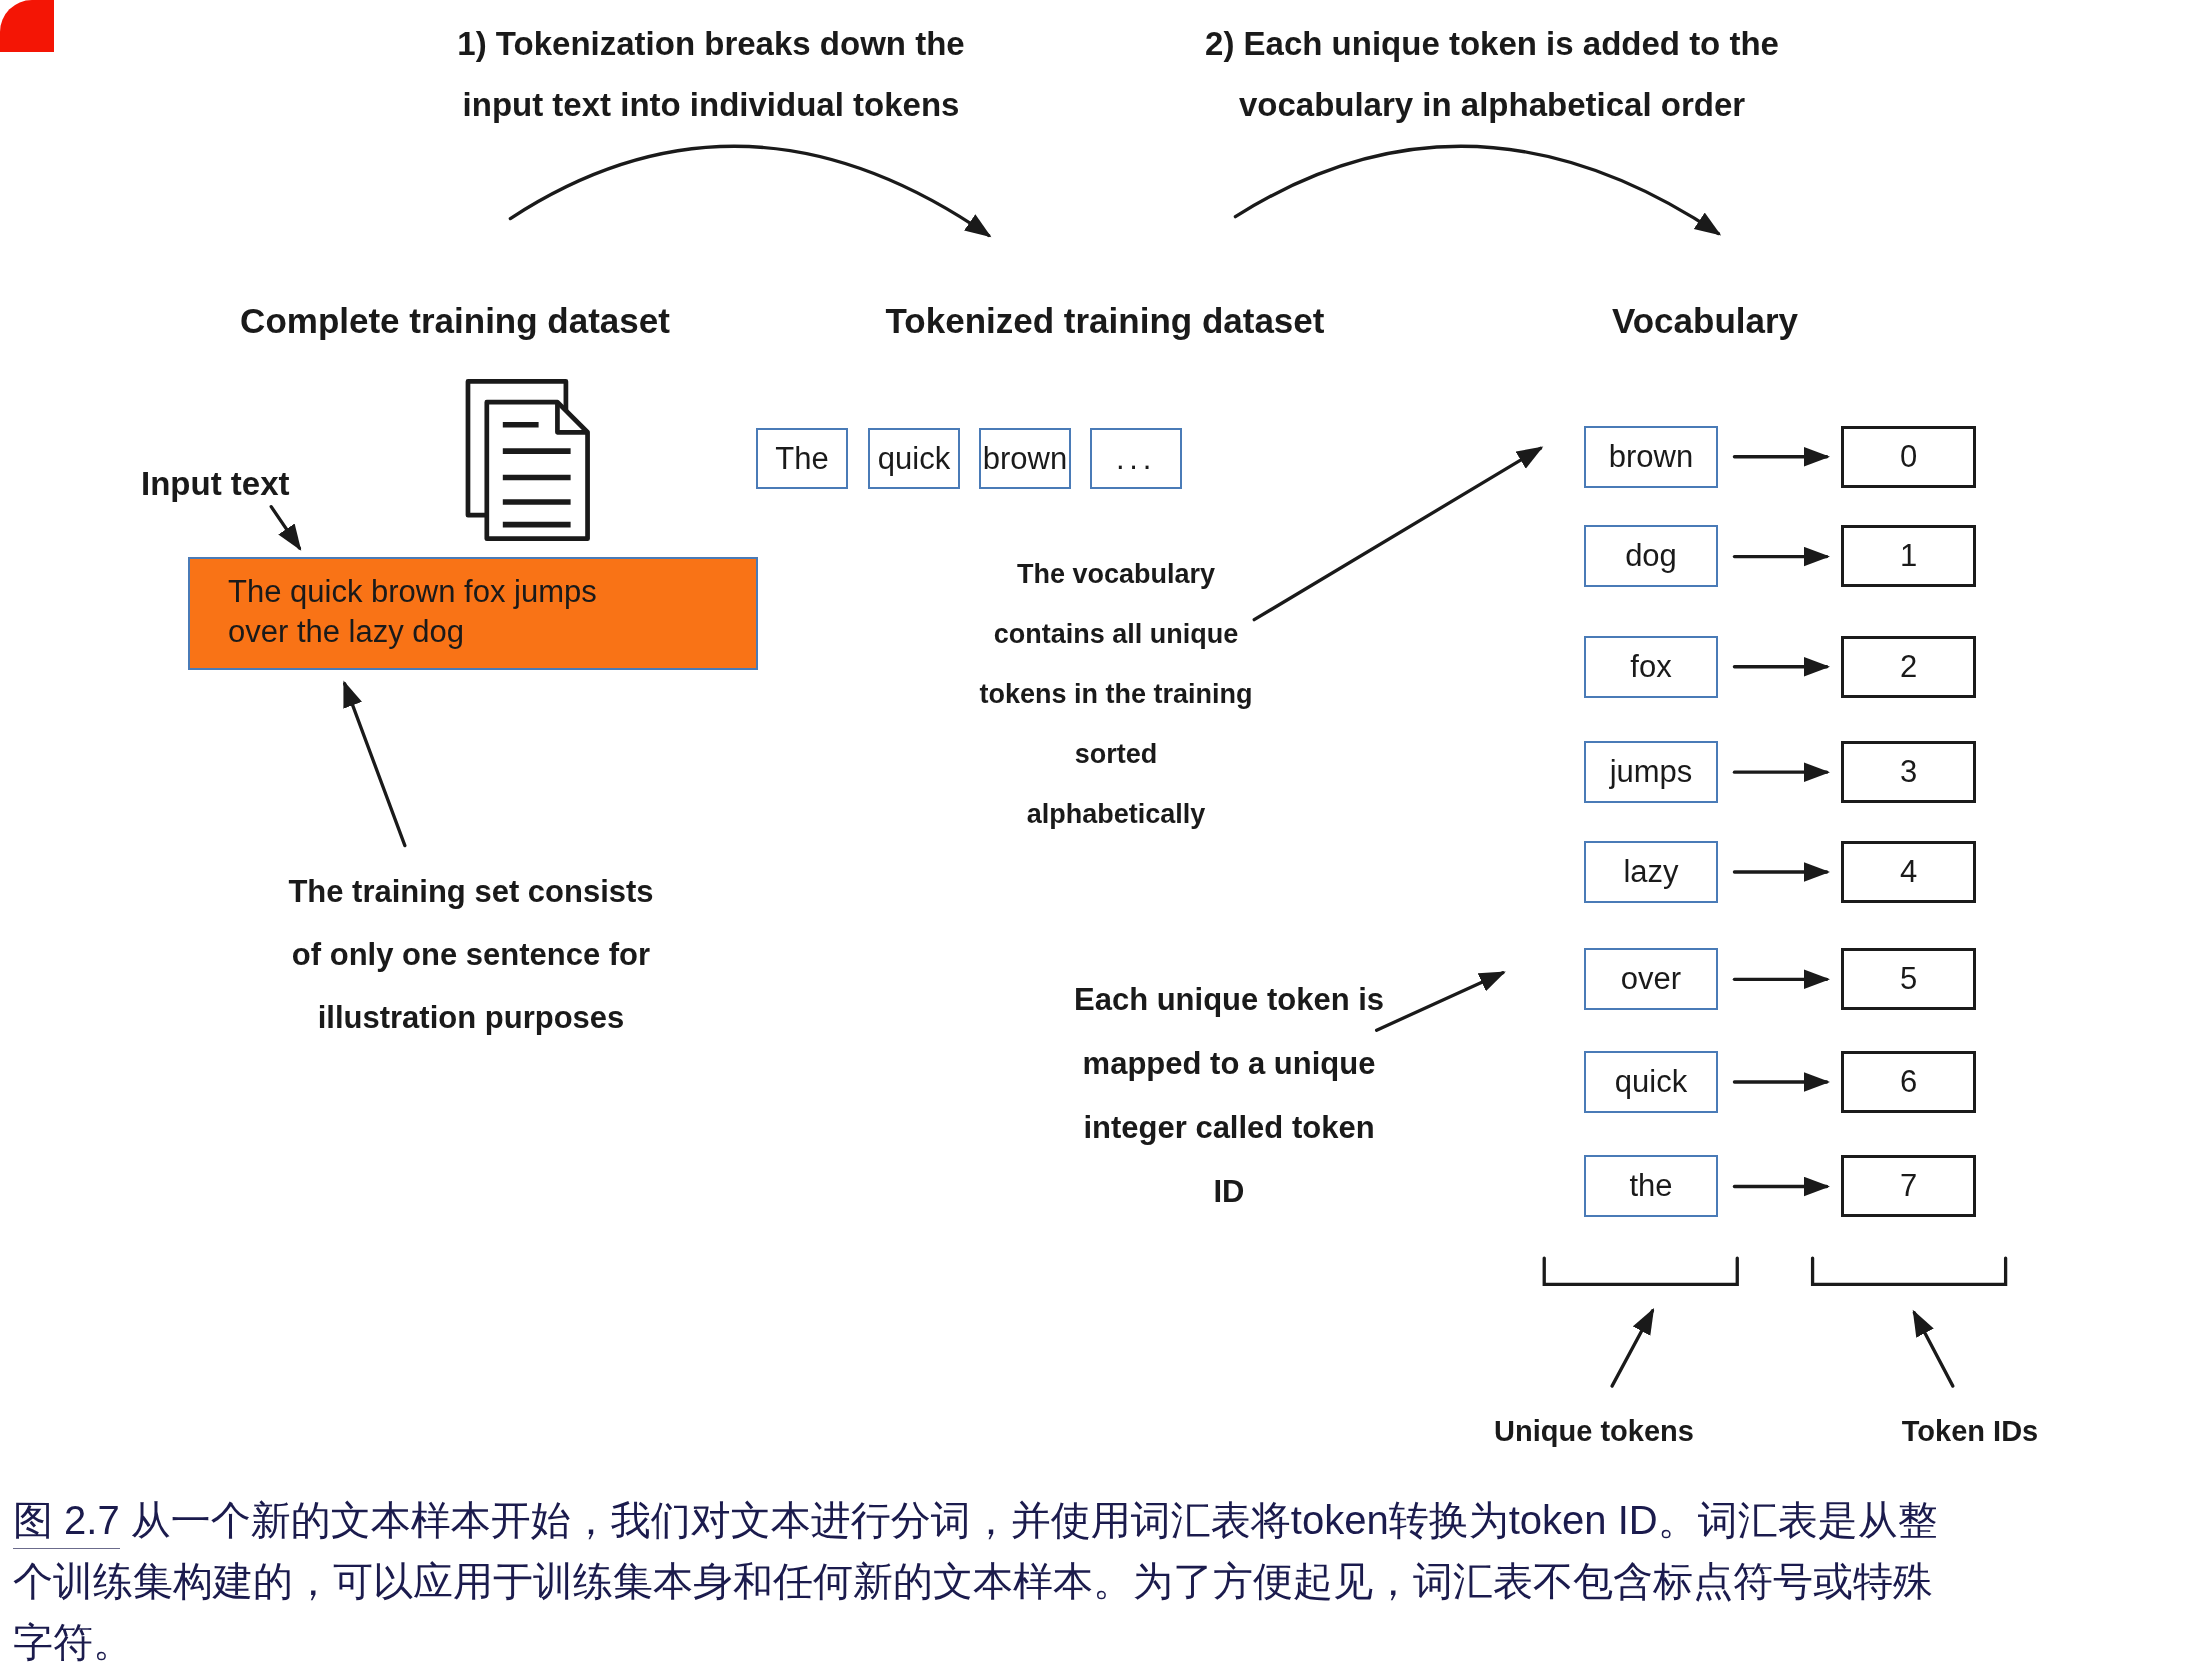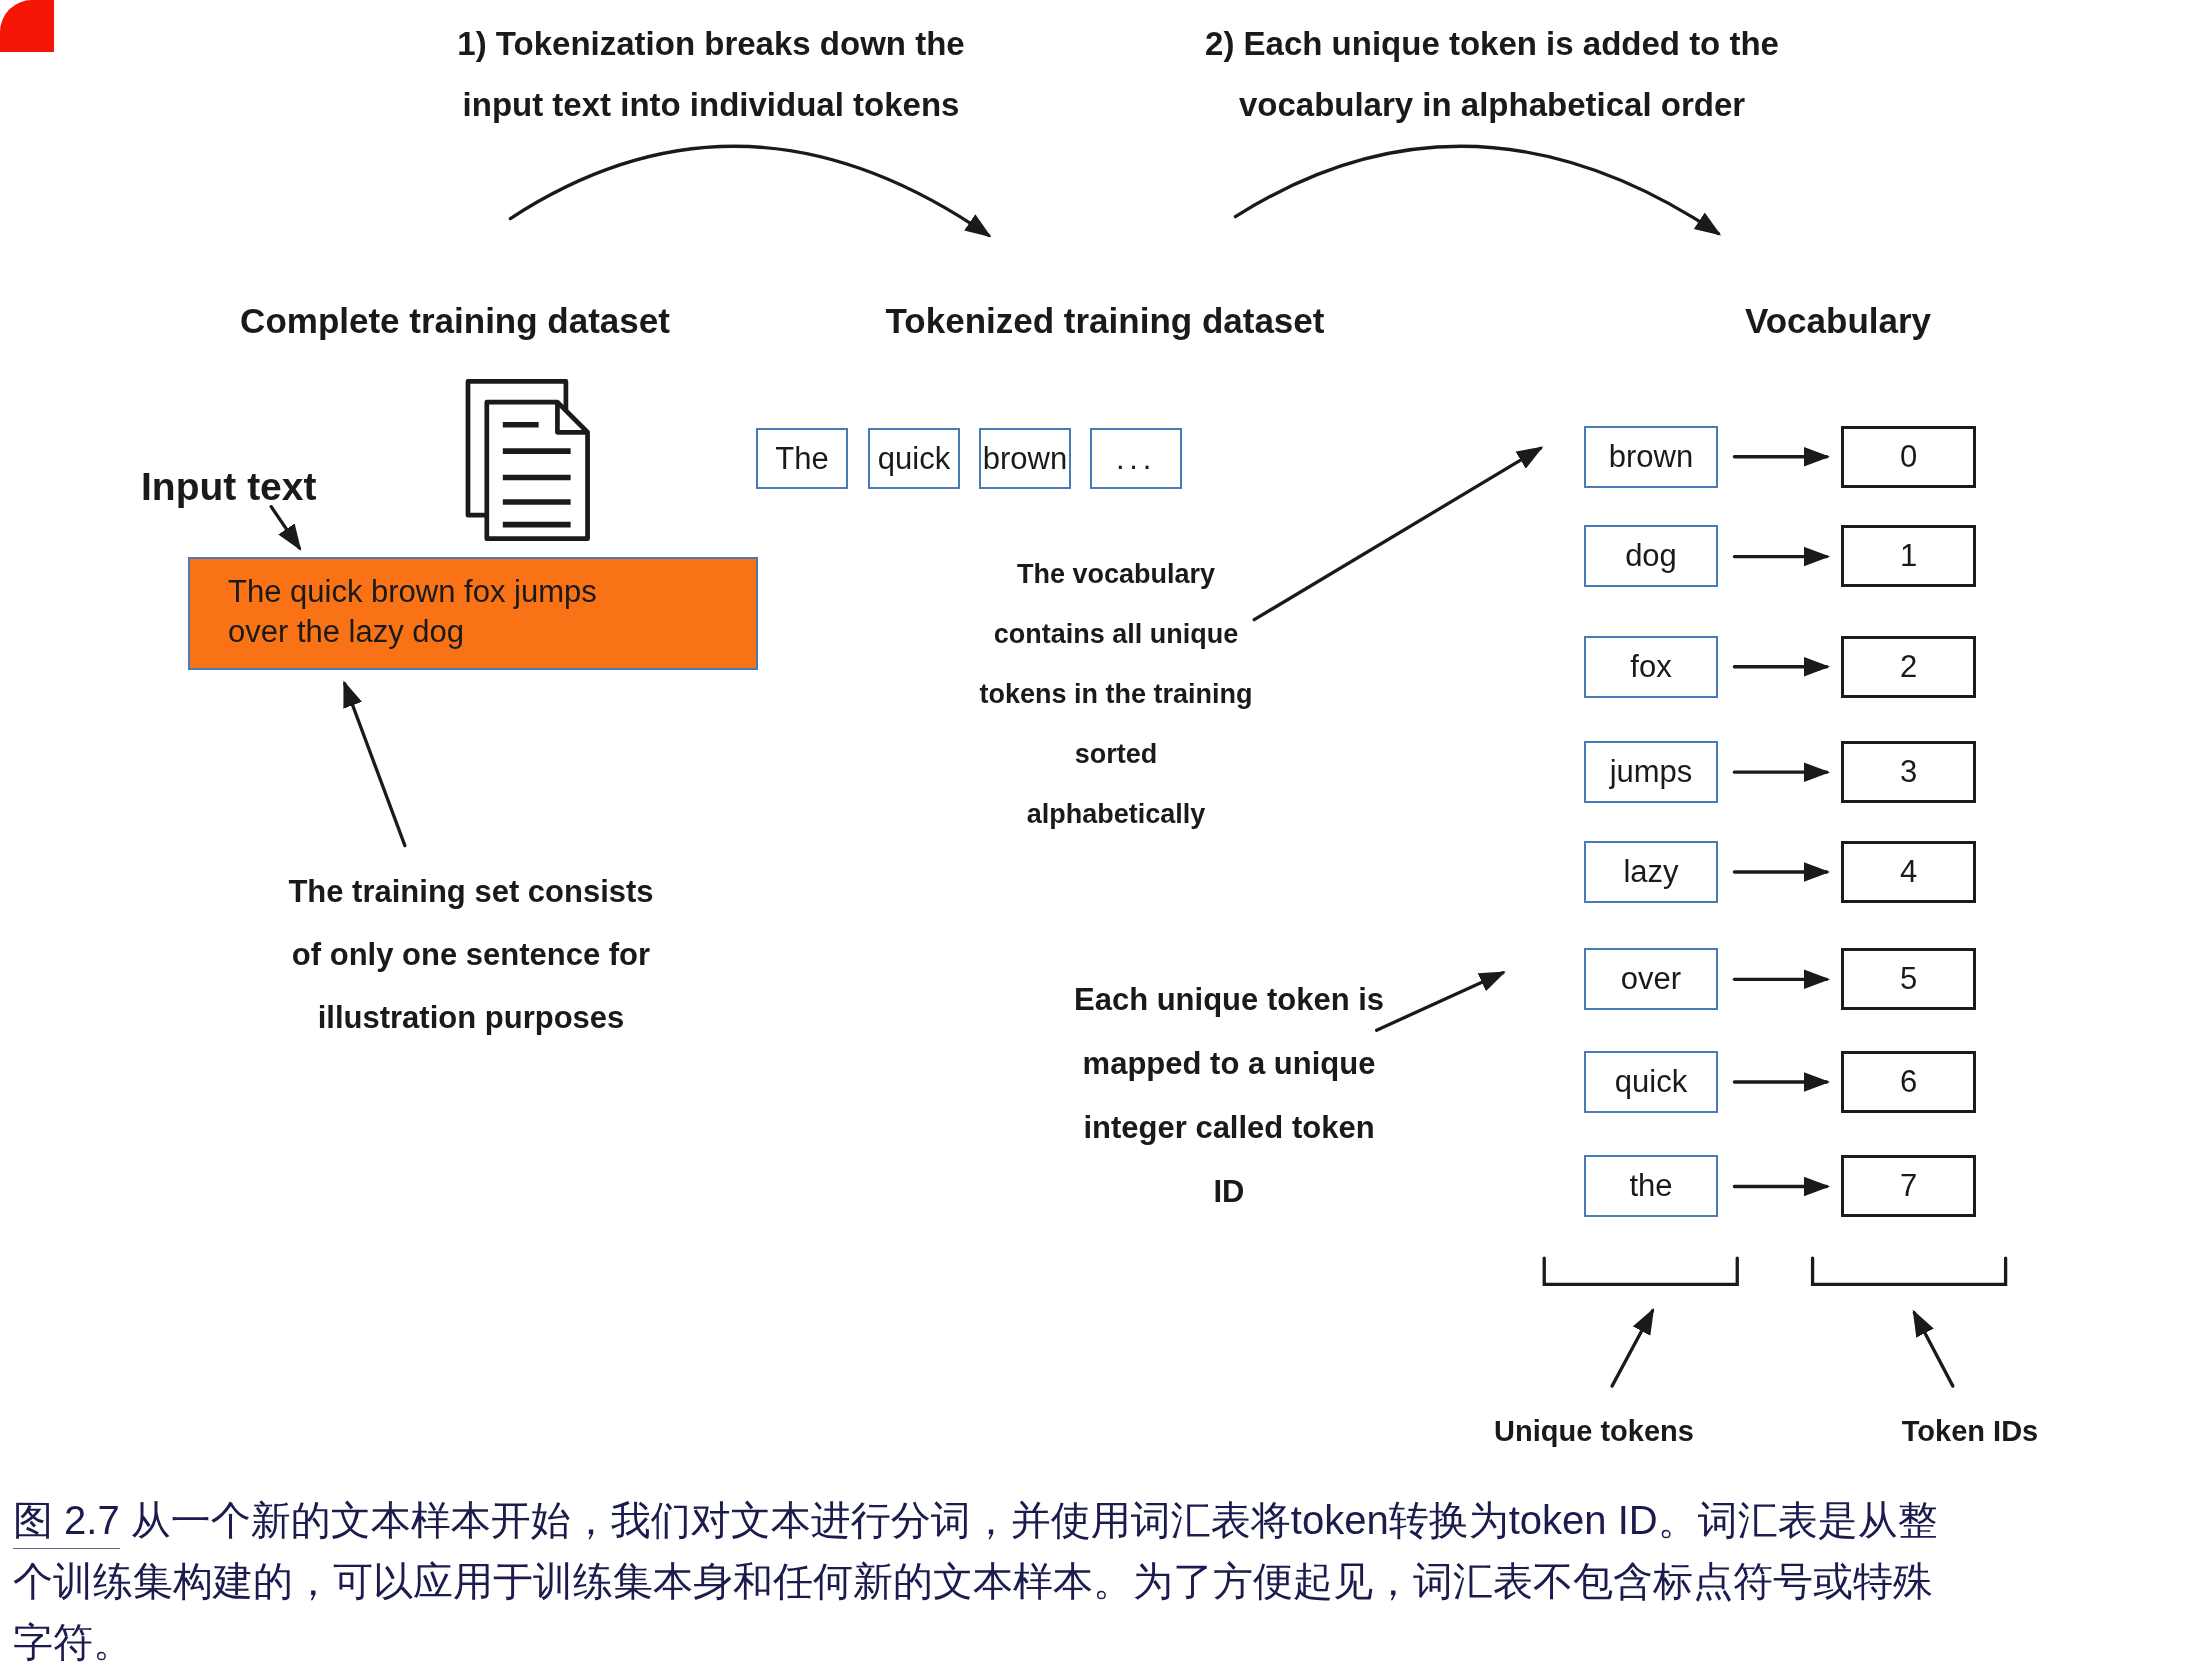--- a/index.html
+++ b/index.html
@@ -6,21 +6,21 @@
   .canvas{
     position:relative;width:2209px;height:1680px;background:#ffffff;overflow:hidden;
     font-family:"Liberation Sans", sans-serif;color:#1a1a1a;border-radius:32px;
   }
   .abs{position:absolute;}
   .center{transform:translateX(-50%);text-align:center;}
   .red-marker{position:absolute;left:0;top:0;width:54px;height:52px;background:#f41505;}
   .annotation{font-size:33px;line-height:61px;font-weight:bold;white-space:nowrap;}
   .col-header{font-size:35px;font-weight:bold;white-space:nowrap;}
   .overlay{position:absolute;left:0;top:0;width:2209px;height:1680px;pointer-events:none;}
-  .input-label{font-size:39px;font-weight:bold;white-space:nowrap;}
+  .input-label{font-size:33px;font-weight:bold;white-space:nowrap;}
   .input-box{
     box-sizing:border-box;left:188px;top:557px;width:570px;height:113px;
     border:2.8px solid #4a7bb7;background:#f97316;
     padding:13px 0 0 38px;font-size:31px;line-height:40px;white-space:nowrap;
   }
   .note{font-size:31px;font-weight:bold;line-height:63px;white-space:nowrap;}
   .token-box{
     box-sizing:border-box;position:absolute;top:428px;width:92px;height:61px;
     border:2.8px solid #4a7bb7;background:#fff;
     display:flex;align-items:center;justify-content:center;
@@ -106,21 +106,21 @@
     <div>1) Tokenization breaks down the</div>
     <div>input text into individual tokens</div>
   </div>
   <div class="abs center annotation" style="left:1492px;top:13px;">
     <div>2) Each unique token is added to the</div>
     <div>vocabulary in alphabetical order</div>
   </div>
 
   <div class="abs center col-header" style="left:455px;top:301px;">Complete training dataset</div>
   <div class="abs center col-header" style="left:1105px;top:301px;">Tokenized training dataset</div>
-  <div class="abs center col-header" style="left:1838px;top:301px;">Vocabulary</div>
+  <div class="abs center col-header" style="left:1705px;top:301px;">Vocabulary</div>
 
   <div class="abs input-label" style="left:141px;top:465px;">Input text</div>
 
   <div class="abs input-box">
     <div>The quick brown fox jumps</div>
     <div>over the lazy dog</div>
   </div>
 
   <div class="abs center note" style="left:471px;top:860px;">
     <div>The training set consists</div>

